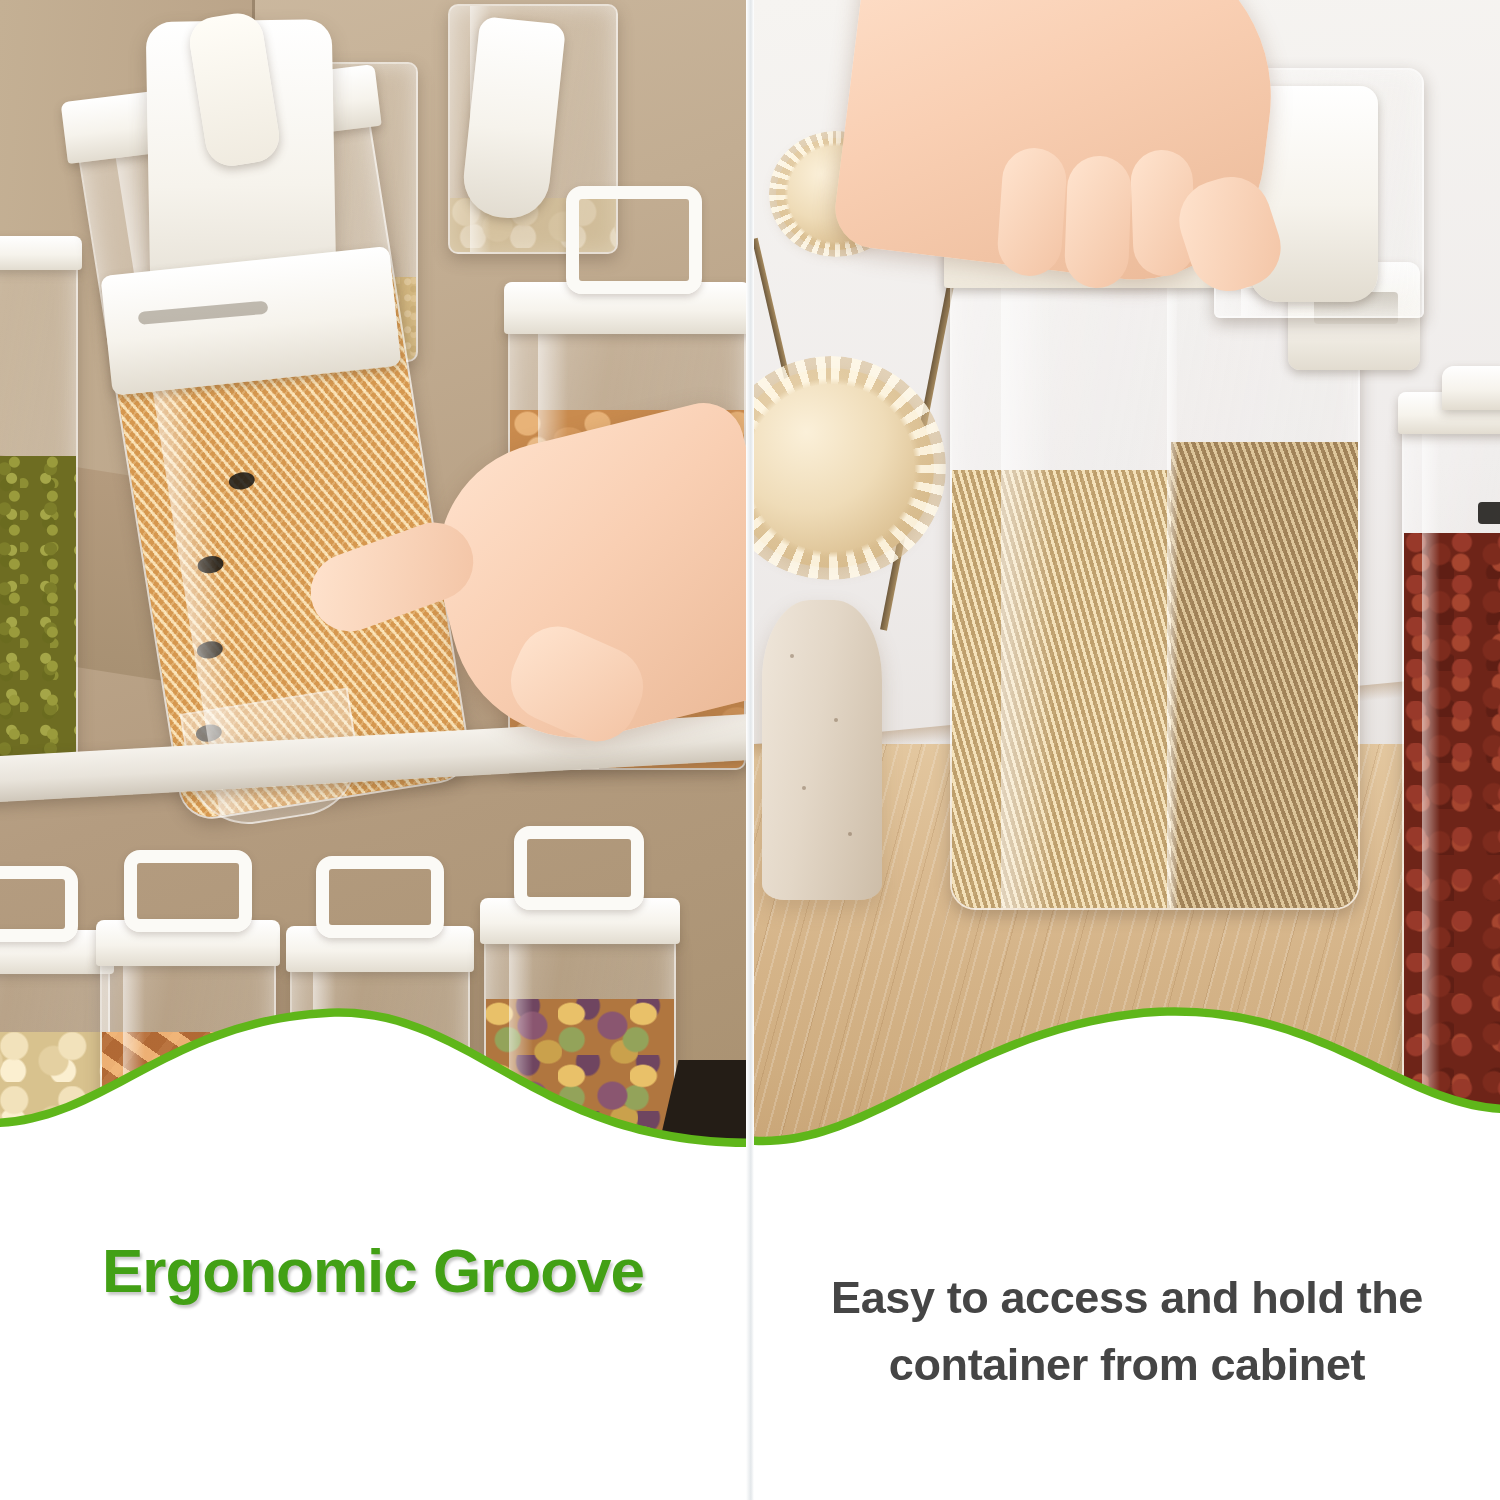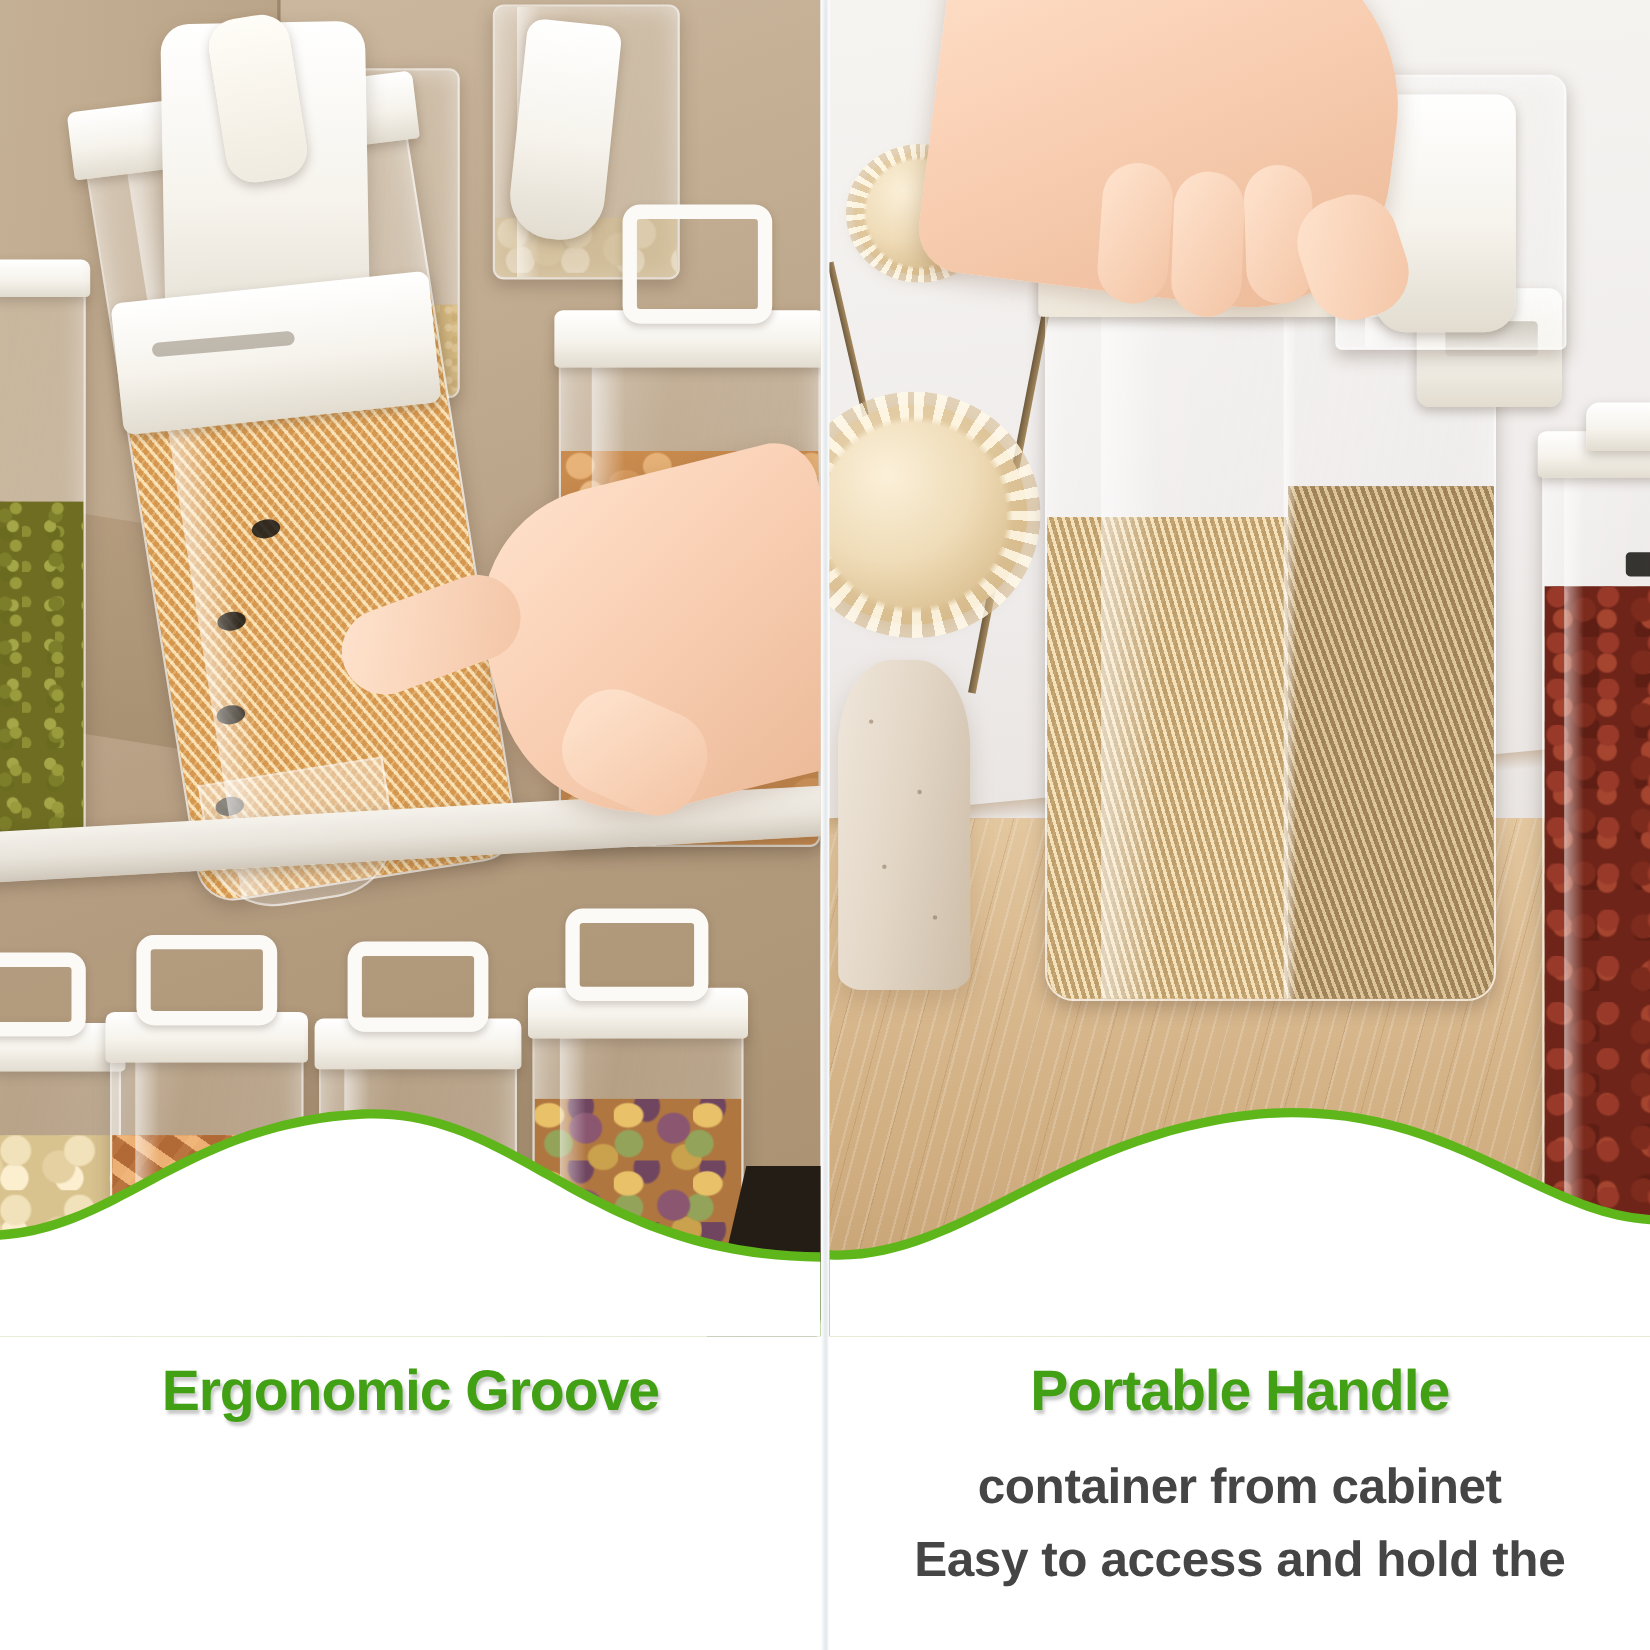--- a/index.html
+++ b/index.html
@@ -252,21 +252,21 @@
     height:285px;
     display:flex;
     flex-direction:column;
     align-items:center;
     justify-content:flex-start;
     padding-top:24px;
     background:#ffffff;
     z-index:7;
   }
   .headline {
-    font-size:52px;
+    font-size:62px;
     line-height:1.02;
     font-weight:bold;
     letter-spacing:-1px;
     font-stretch:condensed;
     text-shadow:2px 3px 3px rgba(0,0,0,.22);
     white-space:nowrap;
   }
   .subline {
     margin-top:26px;
     font-size:45px;
@@ -421,21 +421,20 @@
       <div class="lid" style="left:644px; top:392px; width:158px; height:42px;"></div>
       <div class="lid" style="left:688px; top:366px; width:72px; height:44px; border-radius:12px 12px 0 0;"></div>
 
       <svg class="wave" viewBox="0 0 746 220" preserveAspectRatio="none">
         <path d="M0,150 C120,156 210,40 390,22 C560,8 640,112 746,118 L746,220 L0,220 Z" fill="#ffffff" stroke="#5fb61a" stroke-width="17"></path>
         <path d="M0,150 C120,156 210,40 390,22 C560,8 640,112 746,118 L746,220 L0,220 Z" fill="#ffffff" stroke="none"></path>
       </svg>
     </div>
 
     <div class="caption">
-      <div class="headline" style="color:#42a015;">Portable Handle</div>
       <div class="subline" style="color:#454545;">
+        <span>Easy to access and hold the</span>
         <span>container from cabinet</span>
-        <span>Easy to access and hold the</span>
       </div>
     </div>
   </div>
 
 </div>
 
 </body></html>

